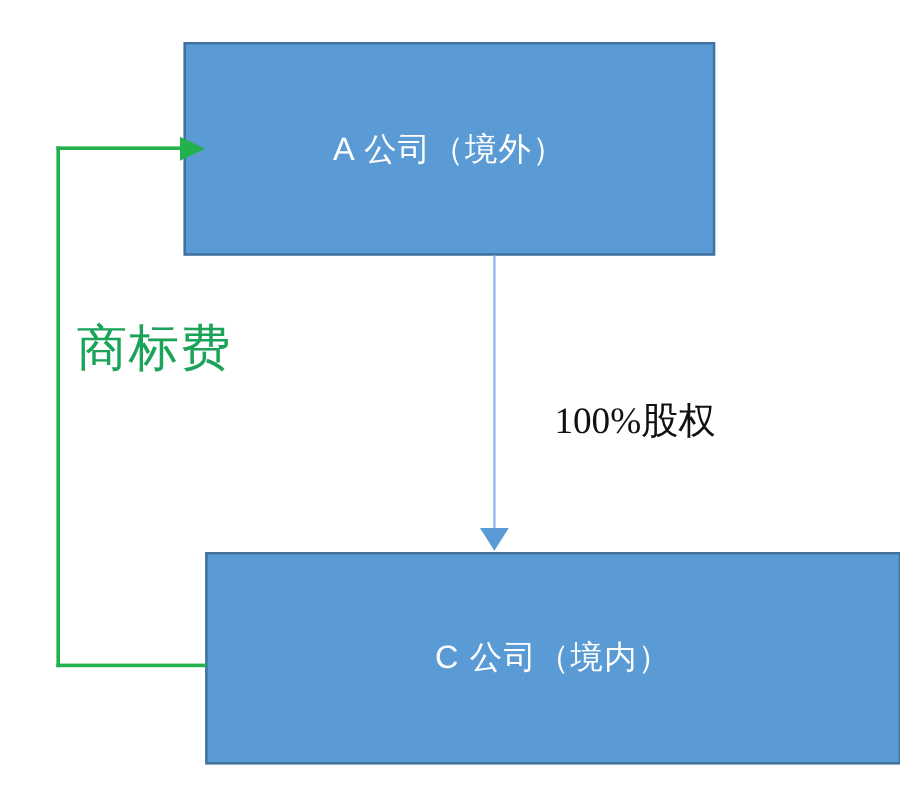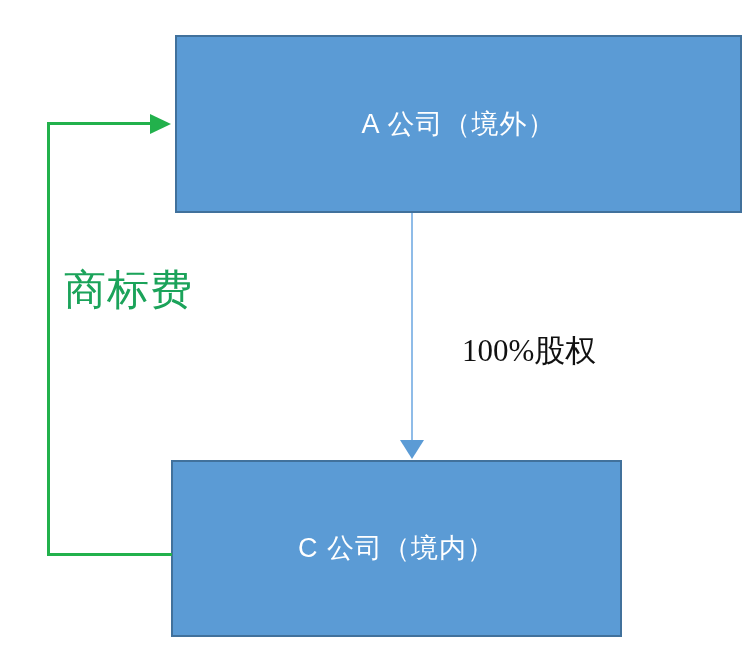--- a/index.html
+++ b/index.html
@@ -32,22 +32,22 @@
   .node-label {
     color: #ffffff;
     font-family: "Liberation Sans", "DejaVu Sans", sans-serif;
     font-size: 27px;
     line-height: 1.2;
     letter-spacing: 1px;
     white-space: nowrap;
     text-align: center;
   }
 
-  #node-a { left: 175px; top: 35px;  width: 567px; height: 178px; }
-  #node-c { left: 171px; top: 460px; width: 451px; height: 177px; justify-content: center; }
+  #node-a { left: 153px; top: 35px;  width: 443px; height: 178px; }
+  #node-c { left: 171px; top: 460px; width: 580px; height: 177px; justify-content: center; }
 
   
   .edge-line-v {
     position: absolute;
     width: 2px;
     background: #8FBCE8;
   }
   #equity-line {
     left: 411px;
     top: 213px;

